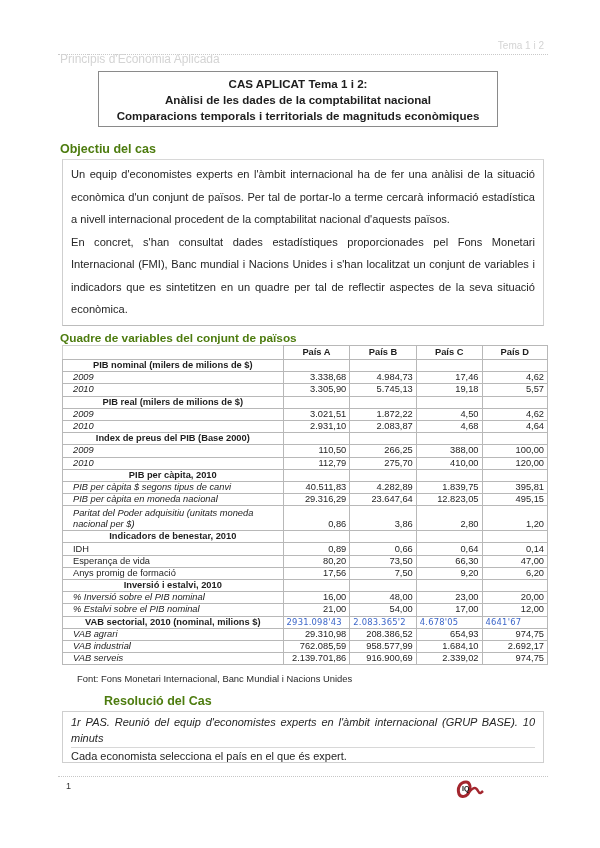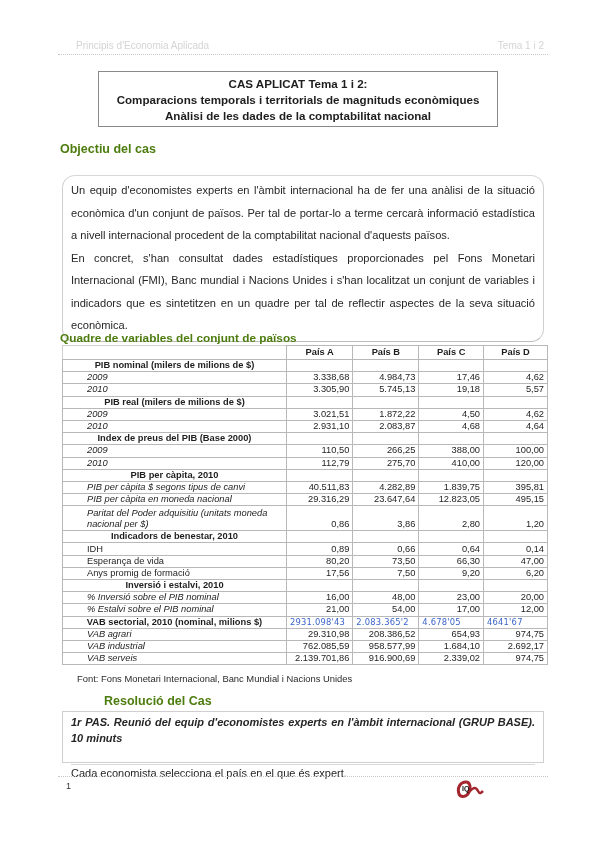--- a/index.html
+++ b/index.html
@@ -1,55 +1,55 @@
 <!DOCTYPE html>
 <html><head>
   <meta charset="utf-8">
   <style>
     html, body { margin: 0; padding: 0; background: #ffffff; }
     body { width: 600px; height: 848px; position: relative; overflow: hidden; font-family: "Liberation Sans", sans-serif; color: #222; }
     .page-header { position: absolute; left: 58px; top: 38px; width: 490px; height: 16px; border-bottom: 1px dotted #c9c9c9; }
-    .page-header .left { position: absolute; left: 2px; top: 2px; font-size: 10px; color: #d4d4d4; margin-left: 16px; }
+    .page-header .left { position: absolute; left: 2px; top: 14px; font-size: 12px; color: #d4d4d4; }
     .page-header .right { position: absolute; right: 4px; top: 2px; font-size: 10px; color: #d4d4d4; }
     .title-box { position: absolute; left: 98px; top: 71px; width: 400px; height: 56px; border: 1px solid #8a8a8a; text-align: center; font-weight: bold; font-size: 11.6px; line-height: 16px; padding-top: 4px; box-sizing: border-box; color: #1e1e1e; }
     .section-heading { position: absolute; left: 60px; font-weight: bold; font-size: 12.5px; color: #4d7c0f; }
-    .objective-box { position: absolute; left: 62px; top: 175px; width: 482px; height: 167px; border-left: 1px solid #cfcfcf; border-right: 1px solid #cfcfcf; border-bottom: 1px solid #bcbcbc; border-top: 1px solid #d8d8d8; box-sizing: border-box; padding: 3px 8px 0 8px; font-size: 11.1px; line-height: 22.5px; text-align: justify; color: #262626; border-radius: 13px; }
+    .objective-box { position: absolute; left: 62px; top: 159px; width: 482px; height: 167px; border-left: 1px solid #cfcfcf; border-right: 1px solid #cfcfcf; border-bottom: 1px solid #bcbcbc; border-top: 1px solid #d8d8d8; box-sizing: border-box; padding: 3px 8px 0 8px; font-size: 11.1px; line-height: 22.5px; text-align: justify; color: #262626; }
     .objective-box p { margin: 0; }
     .table-heading { top: 331px; font-size: 11.8px; }
     table.data { position: absolute; left: 62px; top: 345px; width: 486px; border-collapse: collapse; font-size: 9.3px; color: #1e1e1e; border-radius: 31px; }
     table.data td, table.data th { border: 1px solid #b8b8b8; height: 11.2px; padding: 0 3px; line-height: 11px; }
     table.data th { font-weight: bold; text-align: center; height: 13px; }
     table.data td.num { text-align: right; width: 60px; }
     table.data td.label { width: 218px; }
     table.data tr.group td.label { font-weight: bold; border-top: 1px solid #8f8f8f; text-align: center; }
-    table.data tr.sub td.label { font-style: italic; padding-left: 24px; }
+    table.data tr.sub td.label { font-style: italic; padding-left: 10px; }
     table.data tr.sub.plain td.label { font-style: normal; }
     table.data tr.tall td { height: 24px; vertical-align: bottom; }
     table.data td.hand { color: #3c66c9; font-family: "DejaVu Sans", sans-serif; font-size: 8.4px; text-align: left; letter-spacing: 0.2px; }
     .source { position: absolute; left: 77px; top: 673px; font-size: 9.4px; color: #2a2a2a; }
     .res-heading { top: 694px; margin-left: 44px; }
     .step-box { position: absolute; left: 62px; top: 711px; width: 482px; height: 52px; border: 1px solid #cfcfcf; box-sizing: border-box; padding: 2px 8px; font-size: 11px; color: #262626; }
-    .step-title { font-weight: bold; font-style: italic; line-height: 16px; text-align: justify; border-bottom: 1px solid #d8d8d8; padding-bottom: 18px; }
+    .step-title { font-weight: normal; font-style: italic; line-height: 16px; text-align: justify; border-bottom: 1px solid #d8d8d8; padding-bottom: 1px; }
     .step-text { line-height: 16px; }
     .footer-line { position: absolute; left: 58px; top: 776px; width: 490px; border-top: 1px dotted #c6c6c6; }
     .page-number { position: absolute; left: 66px; top: 781px; font-size: 9px; color: #333; }
     .logo { position: absolute; left: 456px; top: 779px; width: 28px; height: 20px; }
   </style>
 </head>
 <body>
 
 <div class="page-header">
   <span class="left">Principis d'Economia Aplicada</span>
   <span class="right">Tema 1 i 2</span>
 </div>
 
 <div class="title-box">
   <div>CAS APLICAT Tema 1 i 2:</div>
+  <div>Anàlisi de les dades de la comptabilitat nacional</div>
   <div>Comparacions temporals i territorials de magnituds econòmiques</div>
-  <div>Anàlisi de les dades de la comptabilitat nacional</div>
 </div>
 
 <div class="section-heading" style="top:142px;">Objectiu del cas</div>
 
 <div class="objective-box">
   <p>Un equip d'economistes experts en l'àmbit internacional ha de fer una anàlisi de la situació econòmica d'un conjunt de països. Per tal de portar-lo a terme cercarà informació estadística a nivell internacional procedent de la comptabilitat nacional d'aquests països.</p>
   <p>En concret, s'han consultat dades estadístiques proporcionades pel Fons Monetari Internacional (FMI), Banc mundial i Nacions Unides i s'han localitzat un conjunt de variables i indicadors que es sintetitzen en un quadre per tal de reflectir aspectes de la seva situació econòmica.</p>
 </div>
 
 <div class="section-heading table-heading">Quadre de variables del conjunt de països</div>

